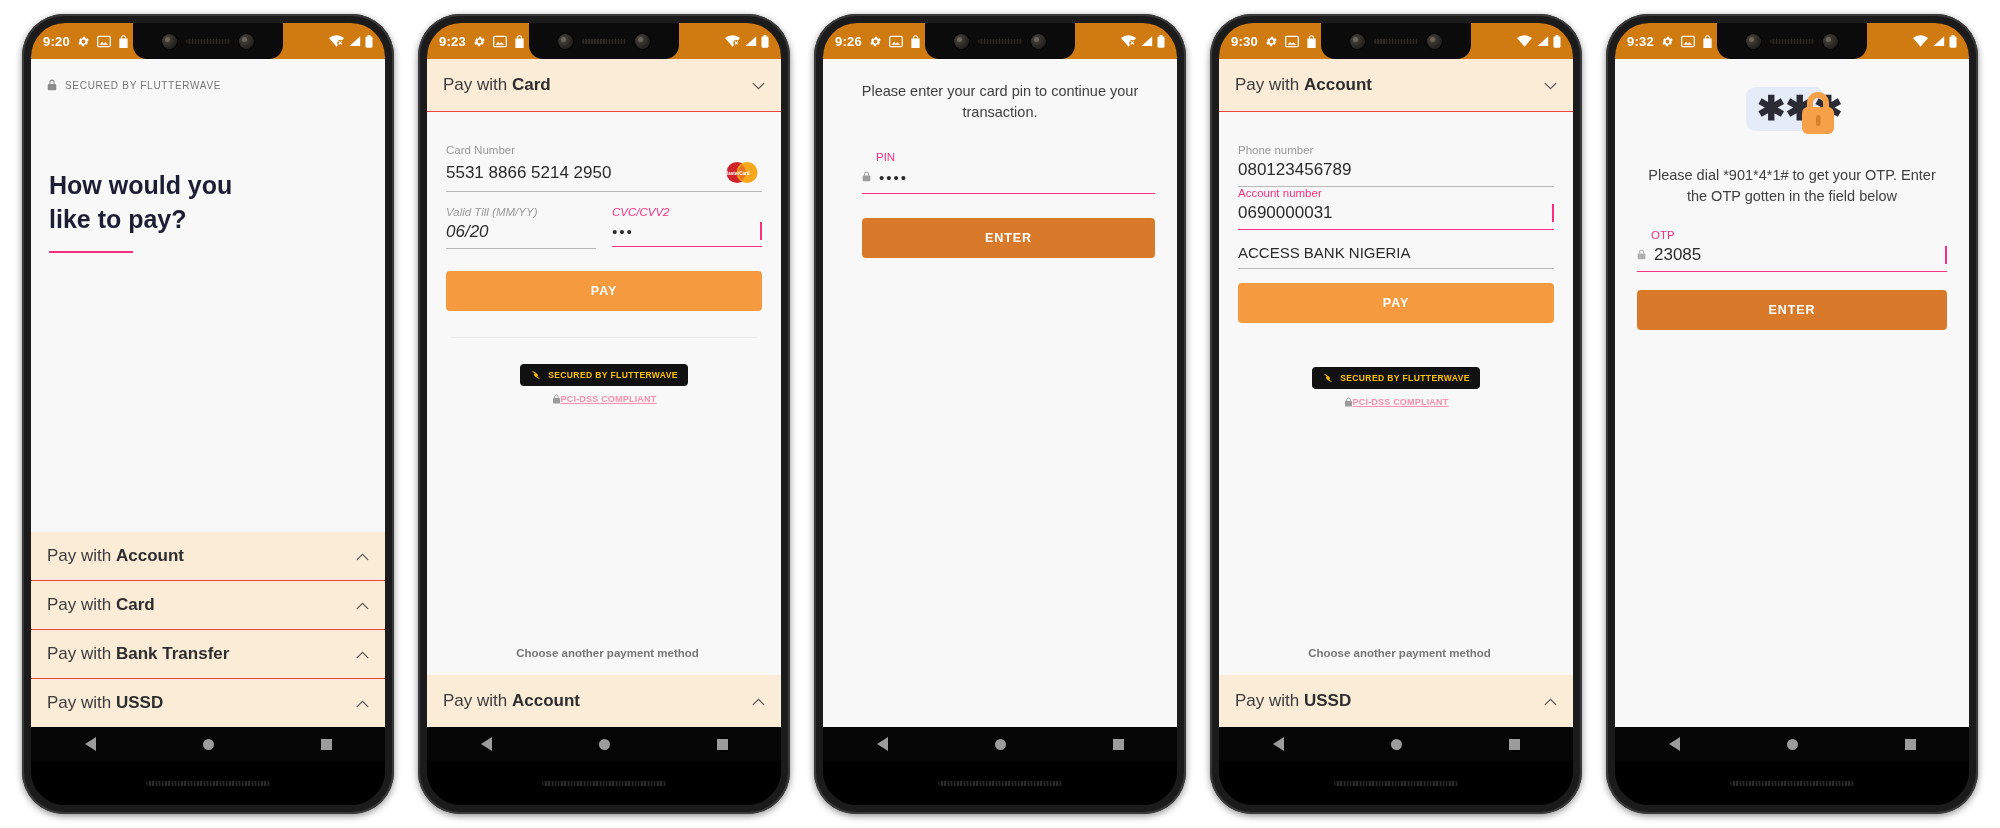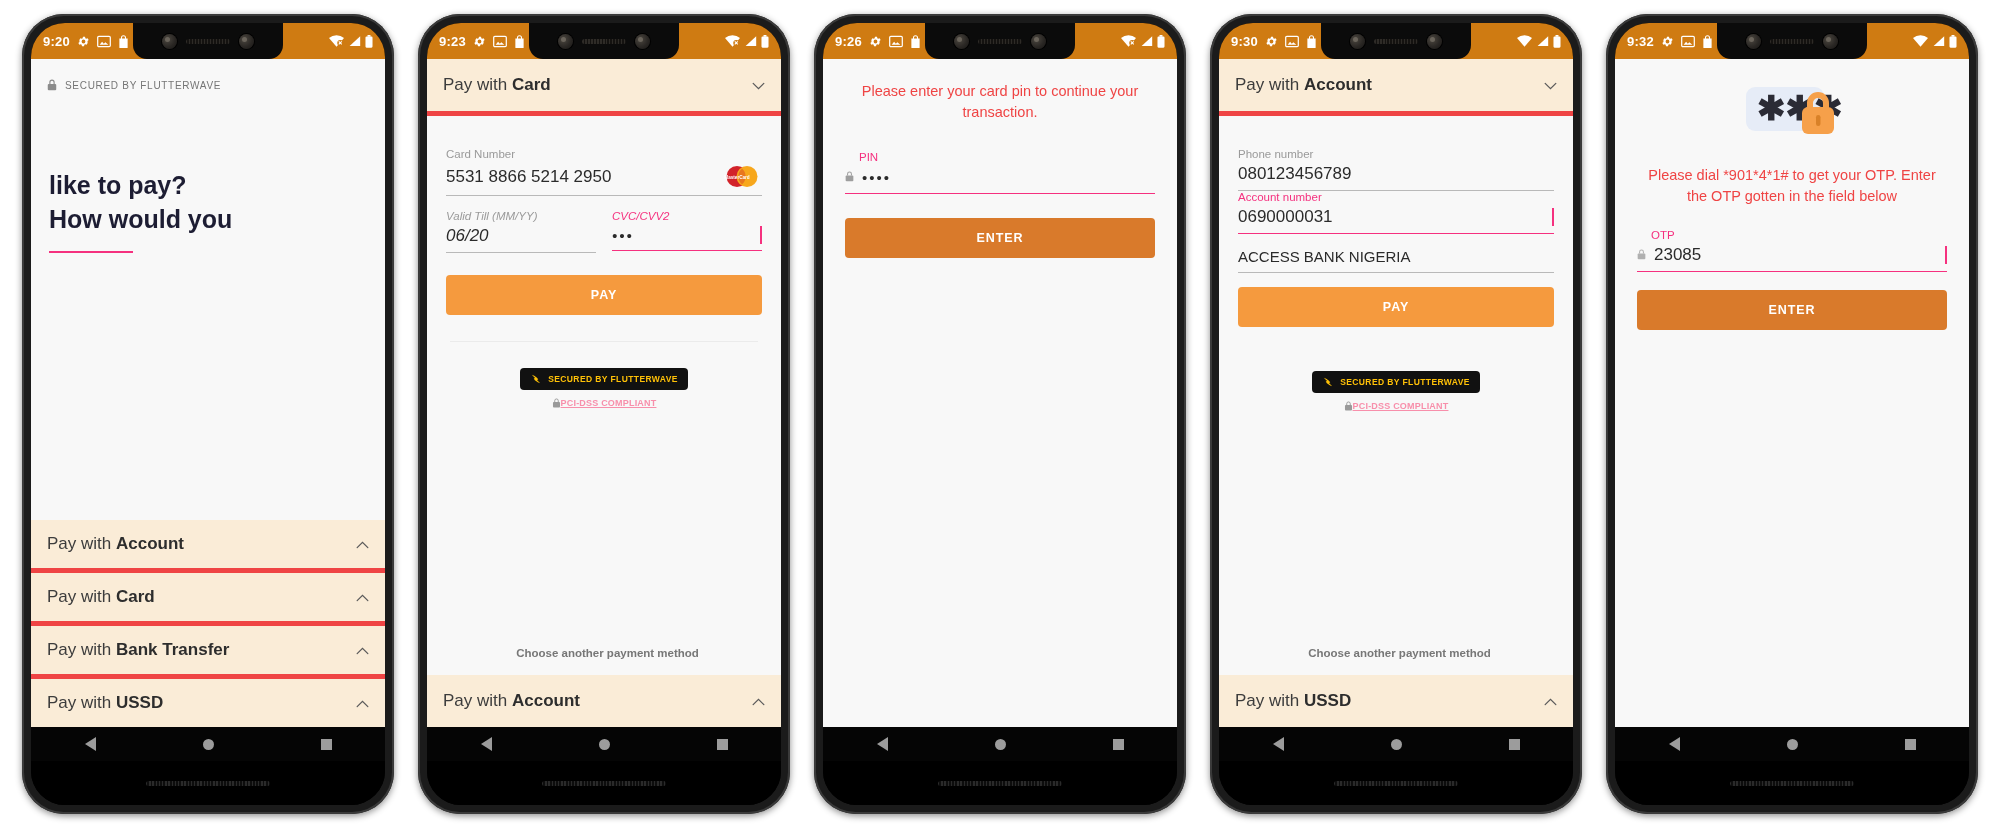--- a/index.html
+++ b/index.html
@@ -89,21 +89,21 @@
     position: relative;
   }
 
   
   .acc-head {
     background: #faecd7;
     padding: 14px 16px;
     display: flex; align-items: center;
     font-size: 17px;
     color: #3c3c3c;
-    border-bottom: 5px solid #ef4444;
+    border-bottom: 1px solid #ef4444;
     flex: 0 0 auto;
   }
   .acc-head .lbl { font-weight: 400; }
   .acc-head .lbl b { font-weight: 700; color:#2d2d2d; }
   .chev { margin-left:auto; color:#5a5a5a; }
 
   .acc-list { margin-top: auto; flex: 0 0 auto; }
 
   
   .secured-top {
@@ -173,21 +173,21 @@
   }
   .choose {
     text-align:center; font-size:11.5px; font-weight:700;
     color:#777; padding: 14px 0 16px 7px;
     margin-top:auto;
   }
 
   
   .prompt {
     padding: 22px 30px 0 30px;
-    text-align:center; font-size:14.5px; line-height:1.45; color:#ef4444;
+    text-align:center; font-size:14.5px; line-height:1.45; color:#404040;
   }
   .center-form { padding: 20px 22px 0 22px; }
 
   .otp-art { text-align:center; padding-top: 24px; }
 
   
   .navbar {
     flex: 0 0 34px; height:34px;
     background:#050505;
     display:flex; align-items:center; justify-content:space-around;
@@ -269,22 +269,22 @@
       <div class="screen">
         <div class="secured-top">
           <svg width="10" height="12" viewBox="0 0 14 17" fill="#8b8b8b">
               <rect x="1" y="7" width="12" height="9" rx="1.5"></rect>
               <path d="M4 7V4.6a3 3 0 0 1 6 0V7" stroke="#8b8b8b" stroke-width="1.6" fill="none"></path>
             </svg>
           <span>SECURED BY FLUTTERWAVE</span>
         </div>
 
         <div class="headline">
+          <div>How would you</div>
           <div>like to pay?</div>
-          <div>How would you</div>
         </div>
         <div class="underline-bar"></div>
 
         <div class="acc-list">
           <div class="acc-head">
             <span class="lbl"><span>Pay with </span><b>Account</b></span>
             <span class="chev"><svg width="13" height="8" viewBox="0 0 14 9" fill="none">
                   <path d="M1 7.5L7 1.5l6 6" stroke="#5a5a5a" stroke-width="1.4" stroke-linecap="round"></path>
                 </svg></span>
           </div>
@@ -508,21 +508,21 @@
               <svg class="si" width="8" height="13" viewBox="0 0 10 16" fill="#fff">
                 <rect x="3" y="0" width="4" height="2" rx=".6"></rect>
                 <rect x="0.6" y="1.8" width="8.8" height="14" rx="1.4"></rect>
               </svg>
             </span>
         </span>
       </div>
 
       <div class="screen">
         <div class="prompt">Please enter your card pin to continue your transaction.</div>
-        <div class="center-form" style="padding-top:28px;">
+        <div class="center-form" style="padding-top:28px;margin-left:17px;">
           <div class="field active" style="margin-bottom:24px;">
             <span class="flabel" style="margin-left:14px;">PIN</span>
             <div class="fval">
               <span class="lock-mini"><svg width="9" height="11" viewBox="0 0 14 17" fill="#555">
                     <rect x="1" y="7" width="12" height="9" rx="1.5"></rect>
                     <path d="M4 7V4.6a3 3 0 0 1 6 0V7" stroke="#555" stroke-width="1.6" fill="none"></path>
                   </svg></span>
               <span class="txt dots">••••</span>
             </div>
           </div>

